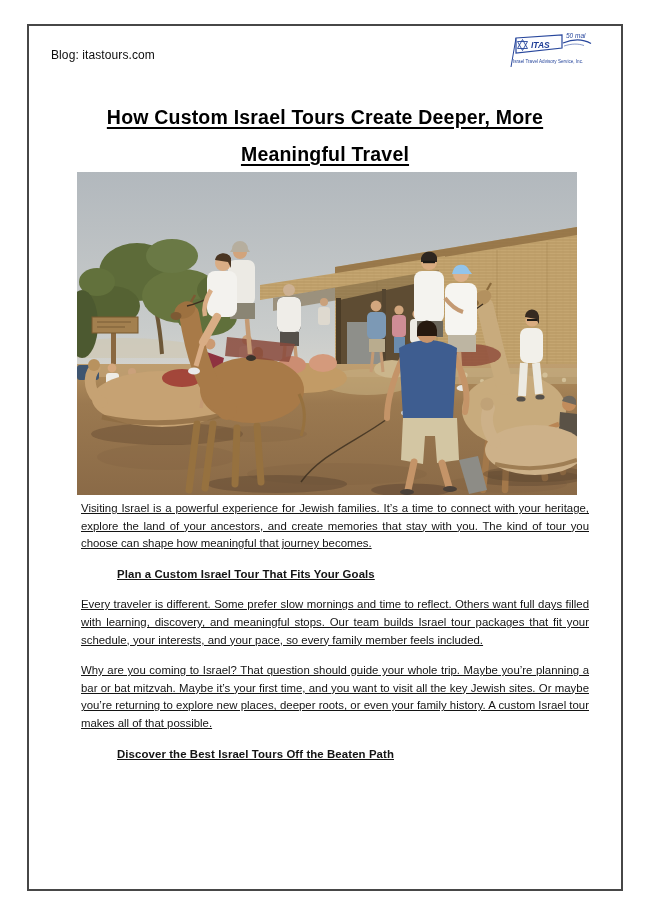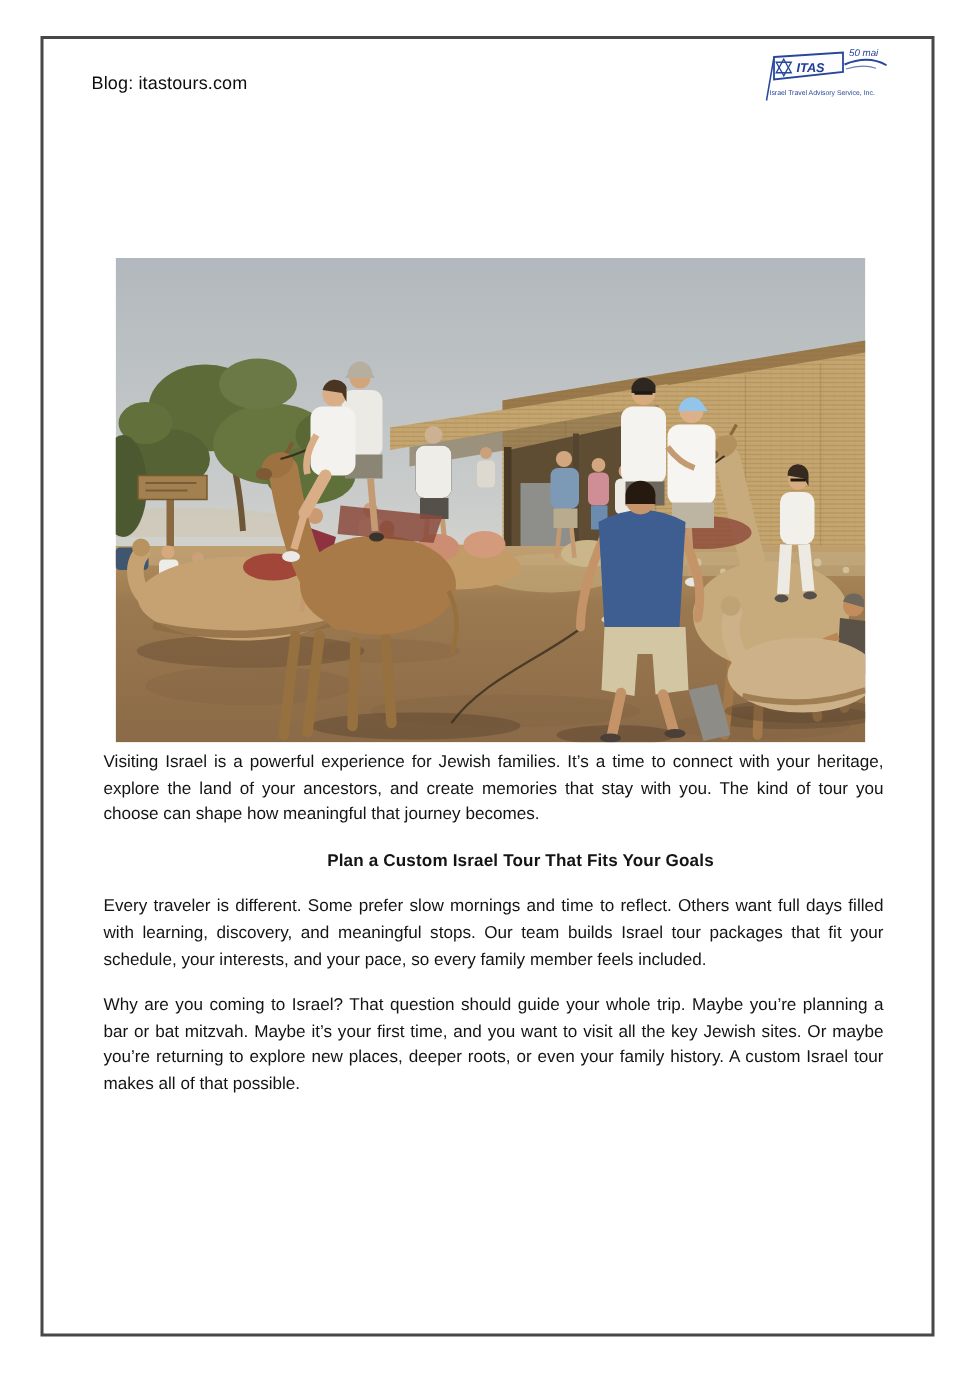--- a/index.html
+++ b/index.html
@@ -9,21 +9,21 @@
     font-family:"Liberation Sans", sans-serif;
     -webkit-font-smoothing:antialiased;
   }
   .page-frame {
     position:absolute; left:27px; top:24px;
     width:596px; height:867px;
     border:2px solid #474747; background:#ffffff;
     box-sizing:border-box; overflow:hidden;
   }
   .blog-label {
-    position:absolute; left:32px; top:22px;
+    position:absolute; left:22px; top:22px;
     font-size:12px; color:#0d0d0d; letter-spacing:0.1px;
   }
   .logo-box {
     position:absolute; right:17px; top:4px;
     width:98px; height:42px;text-align:right;
   }
   .doc-title {
     position:absolute; top:73px; left:0; right:0;
     text-align:center; font-size:19.5px; font-weight:bold;
     color:#000; line-height:37px; letter-spacing:0.2px;
@@ -36,22 +36,22 @@
   .photo-wrap {
     position:absolute; left:48px; top:146px;
     width:500px; height:323px; overflow:hidden;
   }
   .photo-wrap svg { display:block; }
   .article {
     position:absolute; left:36px; top:474px; width:524px;
     font-size:11.4px; line-height:17.6px; color:#141414;
     text-align:justify; text-justify:inter-word;
   }
-  .article p { margin:0 0 13px 4px; }
-  .article p.heading { font-weight:bold; text-align:center; letter-spacing:0.1px;padding-left:36px; }
+  .article p { margin:0 0 13px 16px;text-decoration:underline; }
+  .article p.heading { font-weight:bold; text-align:left; letter-spacing:0.1px;padding-left:36px; }
 </style>
 </head>
 <body>
 
 <div class="page-frame">
 
   <div class="blog-label">Blog: itastours.com</div>
 
   <div class="logo-box">
     <svg width="98" height="42" viewBox="0 0 98 42">
@@ -62,20 +62,24 @@
         <path d="M16.5,20.5 L11.5,11.5 L21.5,11.5 Z"></path>
       </g>
       <text x="25" y="18" font-family="Liberation Sans, sans-serif" font-size="8.5" font-weight="bold" font-style="italic" fill="#1e3c96">ITAS</text>
       <path d="M57,13 C68,8.5 78,9.5 85,13.5" fill="none" stroke="#27469c" stroke-width="1.3"></path>
       <path d="M58,16 C66,13.5 72,13.5 78,15.5" fill="none" stroke="#27469c" stroke-width="0.8" opacity="0.7"></path>
       <text x="60" y="7.5" font-family="Liberation Sans, sans-serif" font-size="6.5" font-style="italic" fill="#27469c">50 mai</text>
       <text x="7" y="33" font-family="Liberation Sans, sans-serif" font-size="4.6" fill="#27469c">Israel Travel Advisory Service, Inc.</text>
     </svg>
   </div>
 
+  <div class="doc-title">
+    <span>How Custom Israel Tours Create Deeper, More</span><br>
+    <span>Meaningful Travel</span>
+  </div>
 
   <div class="photo-wrap" aria-label="Tourists in white shirts riding camels at a desert camel ranch with a thatched shelter, a green tree, resting camels, and a guide in a blue shirt walking across sandy ground">
     <svg width="500" height="323" viewBox="0 0 500 323">
       <defs>
         <linearGradient id="sky" x1="0" y1="0" x2="0" y2="1">
           <stop offset="0" stop-color="#b2b8bd"></stop>
           <stop offset="0.8" stop-color="#c9cccb"></stop>
           <stop offset="1" stop-color="#d4d3cd"></stop>
         </linearGradient>
         <linearGradient id="ground" x1="0" y1="0" x2="0" y2="1">
@@ -308,15 +312,16 @@
         <ellipse cx="373" cy="317" rx="7" ry="3" fill="#4a4038"></ellipse>
       </g>
     </svg>
   </div>
 
   <div class="article">
     <p>Visiting Israel is a powerful experience for Jewish families. It’s a time to connect with your heritage, explore the land of your ancestors, and create memories that stay with you. The kind of tour you choose can shape how meaningful that journey becomes.</p>
     <p class="heading">Plan a Custom Israel Tour That Fits Your Goals</p>
     <p>Every traveler is different. Some prefer slow mornings and time to reflect. Others want full days filled with learning, discovery, and meaningful stops. Our team builds Israel tour packages that fit your schedule, your interests, and your pace, so every family member feels included.</p>
     <p>Why are you coming to Israel? That question should guide your whole trip. Maybe you’re planning a bar or bat mitzvah. Maybe it’s your first time, and you want to visit all the key Jewish sites. Or maybe you’re returning to explore new places, deeper roots, or even your family history. A custom Israel tour makes all of that possible.</p>
+    <p class="heading">Discover the Best Israel Tours Off the Beaten Path</p>
   </div>
 
 </div>
 
 </body></html>

